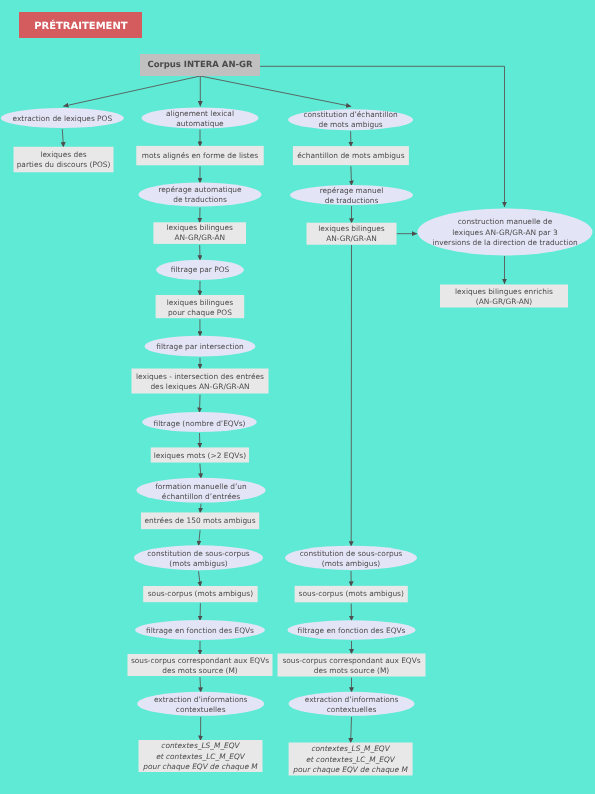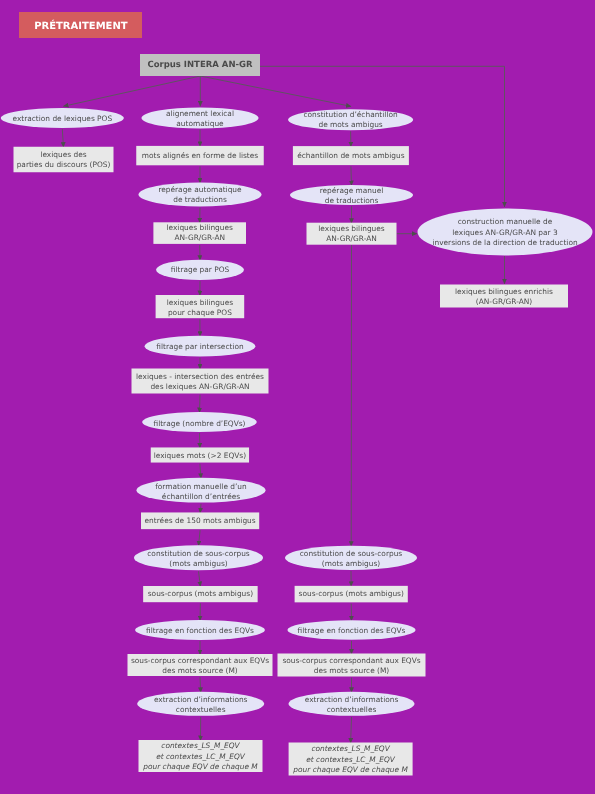--- a/index.html
+++ b/index.html
@@ -1,17 +1,17 @@
 <!DOCTYPE html>
 <html><head>
 <meta charset="utf-8">
 <style>
   html,body{margin:0;padding:0;background:#ffffff;}
   body{width:595px;height:794px;overflow:hidden;font-family:"DejaVu Sans",sans-serif;-webkit-font-smoothing:antialiased;text-rendering:geometricPrecision;}
-  #page{position:relative;width:595px;height:794px;background:#a21caf;}
+  #page{position:relative;width:595px;height:794px;background:#5eead4;}
   svg{position:absolute;left:0;top:0;}
   .banner{position:absolute;display:flex;align-items:center;justify-content:center;padding-top:2px;box-sizing:border-box;
     font-family:"DejaVu Sans",sans-serif;font-weight:bold;color:#fff;letter-spacing:0px;}
   .nodetext{font-family:"DejaVu Sans",sans-serif;fill:#4a4a4a;}
 </style>
 </head>
 <body>
 
 <div id="page">
   <div class="banner" id="banner" style="left: 19.4px; top: 11.7px; width: 123px; height: 26.7px; background: rgb(212, 92, 94); font-size: 10px;">

